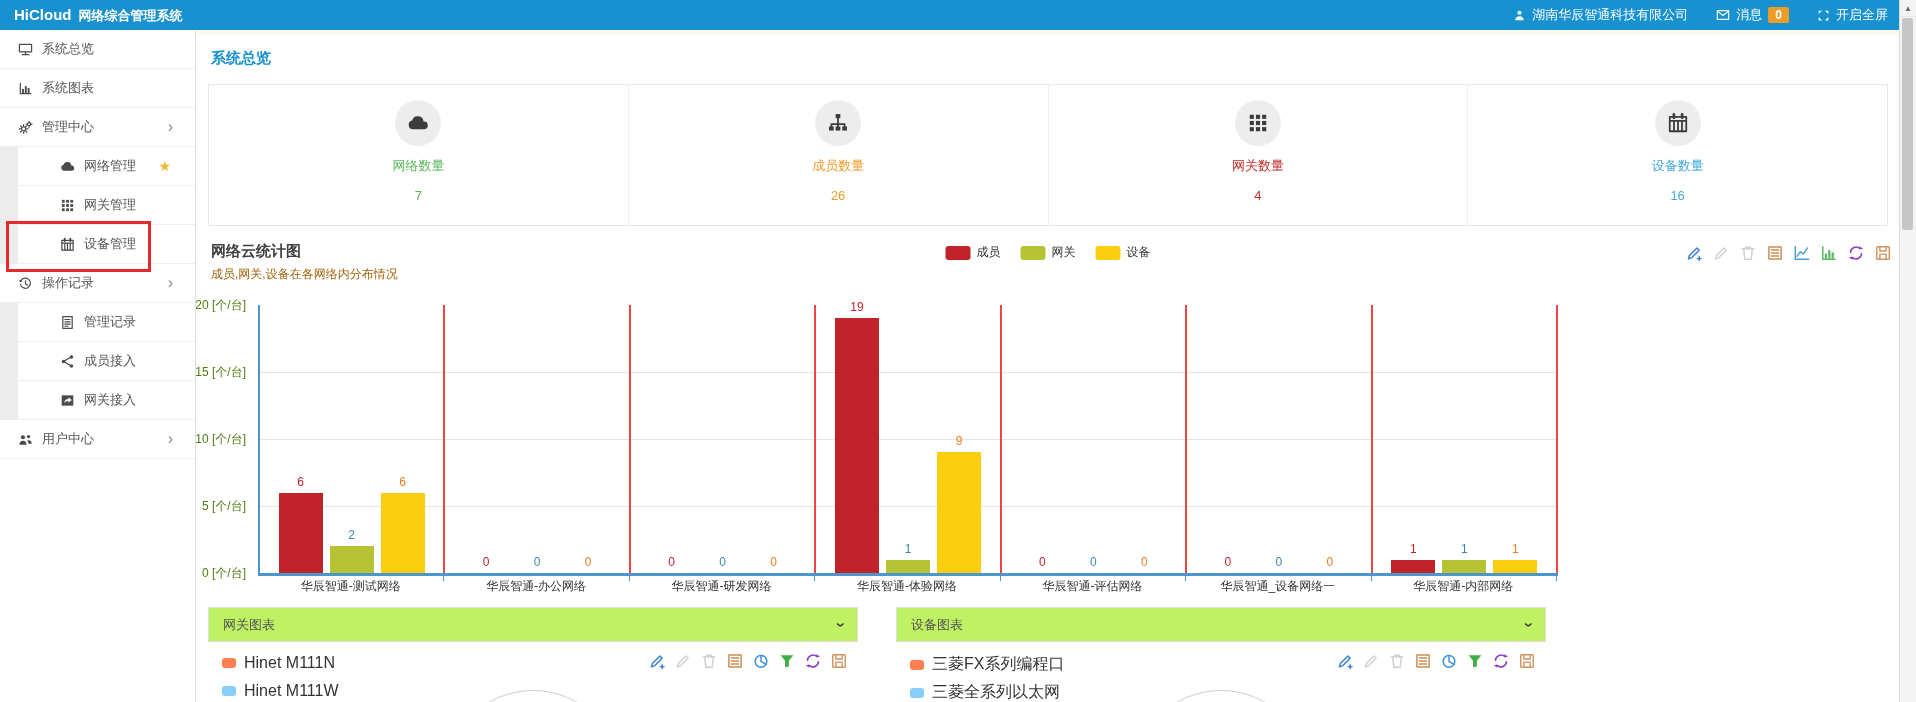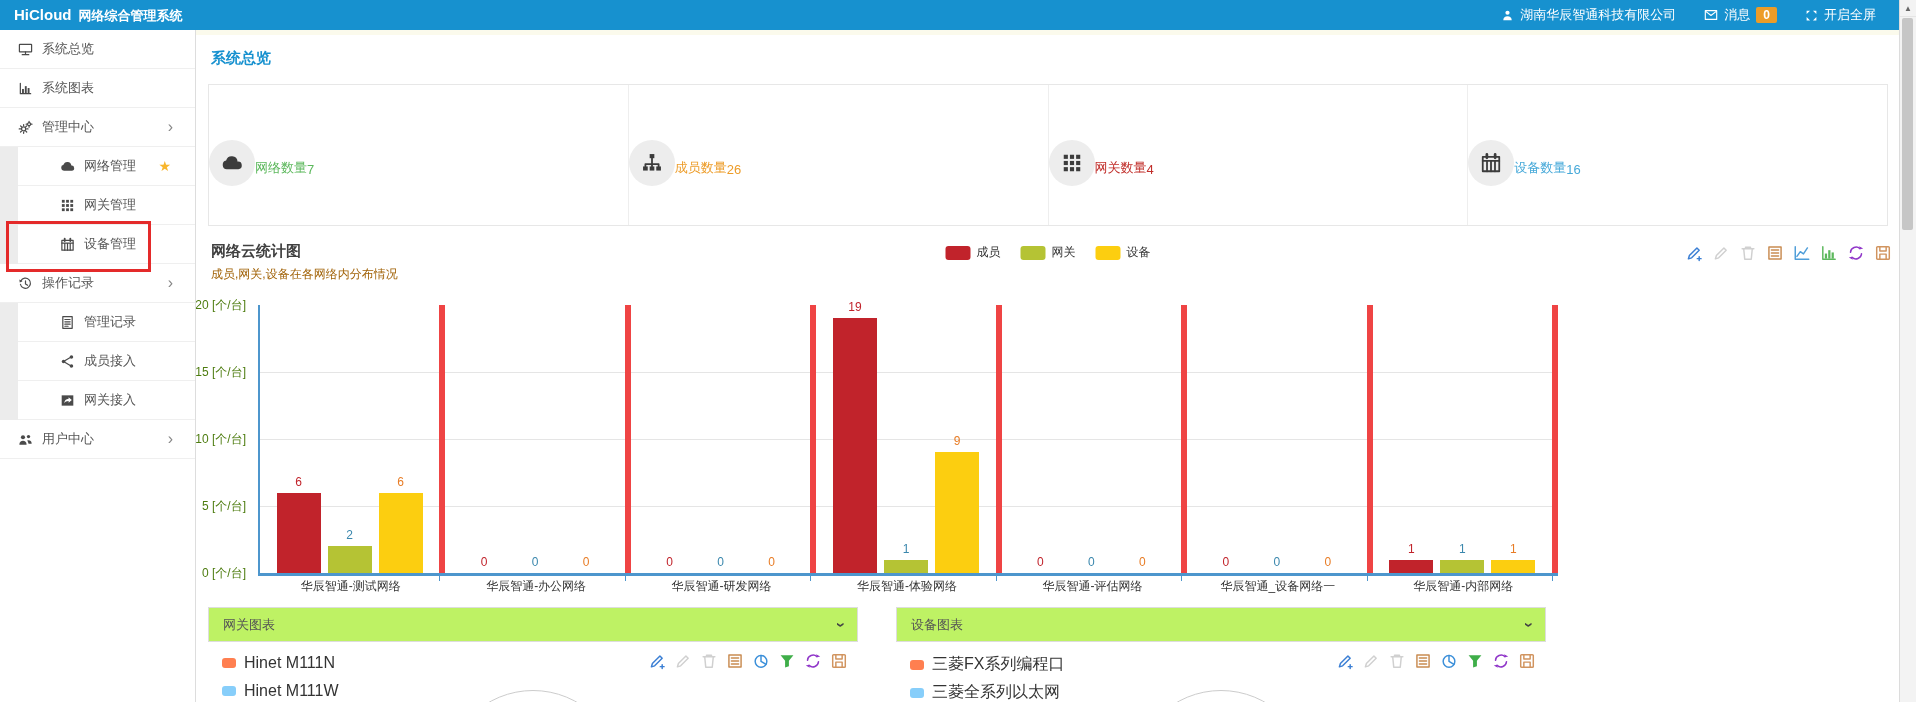--- a/index.html
+++ b/index.html
@@ -6,21 +6,21 @@
   body{width:1916px;height:702px;overflow:hidden;position:relative;background:#fff;
        font-family:"Liberation Sans","DejaVu Sans",sans-serif;font-size:13px;color:#333}
   .icon svg{display:block}
   .icon .s{fill:none;stroke:currentColor;stroke-width:1.3;stroke-linecap:round;stroke-linejoin:round}
 
   
   .topbar{position:absolute;left:0;top:0;width:1916px;height:30px;background:#1791cf;color:#fff;
           display:flex;align-items:center;z-index:10}
   .brand{margin-left:14px;font-size:15px;font-weight:bold;display:flex;align-items:baseline}
   .brand-product{font-size:13px;margin-left:7px;font-weight:bold}
-  .top-right{margin-left:auto;margin-right:40px;display:flex;align-items:center;gap:28px}
+  .top-right{margin-left:auto;margin-right:28px;display:flex;align-items:center;gap:28px}
   .top-item{display:flex;align-items:center;gap:6px;cursor:pointer;white-space:nowrap}
   .badge{background:#ed9c28;color:#fff;font-size:12px;line-height:16px;padding:0 7px;border-radius:2px;font-weight:bold}
 
   
   .scrollbar{position:absolute;right:0;top:0;width:16px;height:702px;background:#f3f3f3;border-left:1px solid #dcdcdc;z-index:30}
   .scroll-up{height:16px;display:flex;align-items:center;justify-content:center;font-size:8px;color:#666;border-bottom:1px solid #e5e5e5}
   .scroll-thumb{position:absolute;top:18px;left:2px;width:11px;height:212px;background:#c6c6c6;border-radius:2px}
 
   
   aside{position:absolute;left:0;top:30px;width:195px;height:672px;background:#fff;border-right:1px solid #ddd;z-index:5}
@@ -32,41 +32,41 @@
   .star{position:absolute;right:24px;color:#f8b62d;font-size:14px}
   .chev-r{position:absolute;right:22px;color:#888;font-size:16px;line-height:1}
   .red-box{position:absolute;left:6px;top:-4px;width:139px;height:45px;border:3px solid #e42a2a;z-index:6;pointer-events:none}
 
   
   main{position:absolute;left:196px;top:30px;width:1704px;height:672px;background:#fff;overflow:hidden}
   .cream{height:5px;background:#fbfaec}
   .page-title{margin:14px 0 0 15px;font-size:15px;color:#1791cf;font-weight:bold}
 
   .stats{display:flex;margin:16px 12px 0;border:1px solid #e7e7e7;height:140px}
-  .stat-cell{flex:1;display:flex;align-items:center;padding-top:15px}
+  .stat-cell{flex:1;display:flex;flex-direction:column;align-items:center;padding-top:15px}
   .stat-cell+.stat-cell{border-left:1px solid #eee}
   .stat-circle{width:46px;height:46px;border-radius:50%;background:#ededed;display:flex;align-items:center;justify-content:center;color:#3c3c3c}
   .stat-label{margin-top:11px;font-size:13px}
   .stat-value{margin-top:13px;font-size:13px}
 
   .chart-section{position:relative;margin-top:16px}
   .chart-title{margin-left:15px;font-size:15px;font-weight:bold;color:#404040}
   .chart-subtitle{margin:5px 0 0 15px;font-size:12px;color:#a16207}
   .chart-legend{position:absolute;left:50%;top:2px;transform:translateX(-50%);display:flex;gap:20px;align-items:center}
   .legend-item{display:flex;align-items:center;gap:6px;font-size:12px;color:#333;cursor:pointer}
   .legend-swatch{width:25px;height:14px;border-radius:3px;display:inline-block}
   .chart-toolbox{position:absolute;right:8px;top:2px;display:flex;gap:9px;align-items:center}
   .chart-toolbox .icon,.panel-toolbox .icon{cursor:pointer}
 
   .plot-row{position:relative;margin-top:22px}
   .ylabels{position:absolute;left:0;top:0;width:56px;height:268px}
   .ylab{position:absolute;right:6px;width:100%;text-align:right;transform:translateY(-50%);font-size:12px;color:#4d7c0f;white-space:nowrap}
   .plot{position:relative;margin-left:62px;width:1298px;height:268px;border-left:2px solid #4d96cd;border-bottom:3px solid #4d96cd;display:flex}
   .hgrid{position:absolute;left:0;right:0;height:1px;background:#e5e5e5}
-  .slot{flex:1;position:relative;border-right:6px solid #ef4444}
+  .slot{flex:1;position:relative;border-right:2px solid #ef4444}
   .slot::after{content:'';position:absolute;right:-1px;bottom:-8px;width:1px;height:5px;background:#4d96cd}
   .bars{position:absolute;left:0;right:0;top:0;bottom:0;display:flex;justify-content:center;align-items:flex-end;gap:7px}
   .bar-col{width:44px;height:100%;position:relative;display:flex;align-items:flex-end;justify-content:center}
   .bar{width:100%}
   .bar-label{position:absolute;left:-12px;right:-12px;text-align:center;font-size:12px}
   .xlabels{display:flex;margin-left:62px;width:1298px;margin-top:2px}
   .xlab{flex:1;text-align:center;font-size:12px;color:#333}
 
   .panels{display:flex;gap:38px;margin:12px 12px 0}
   .panel{width:650px}

